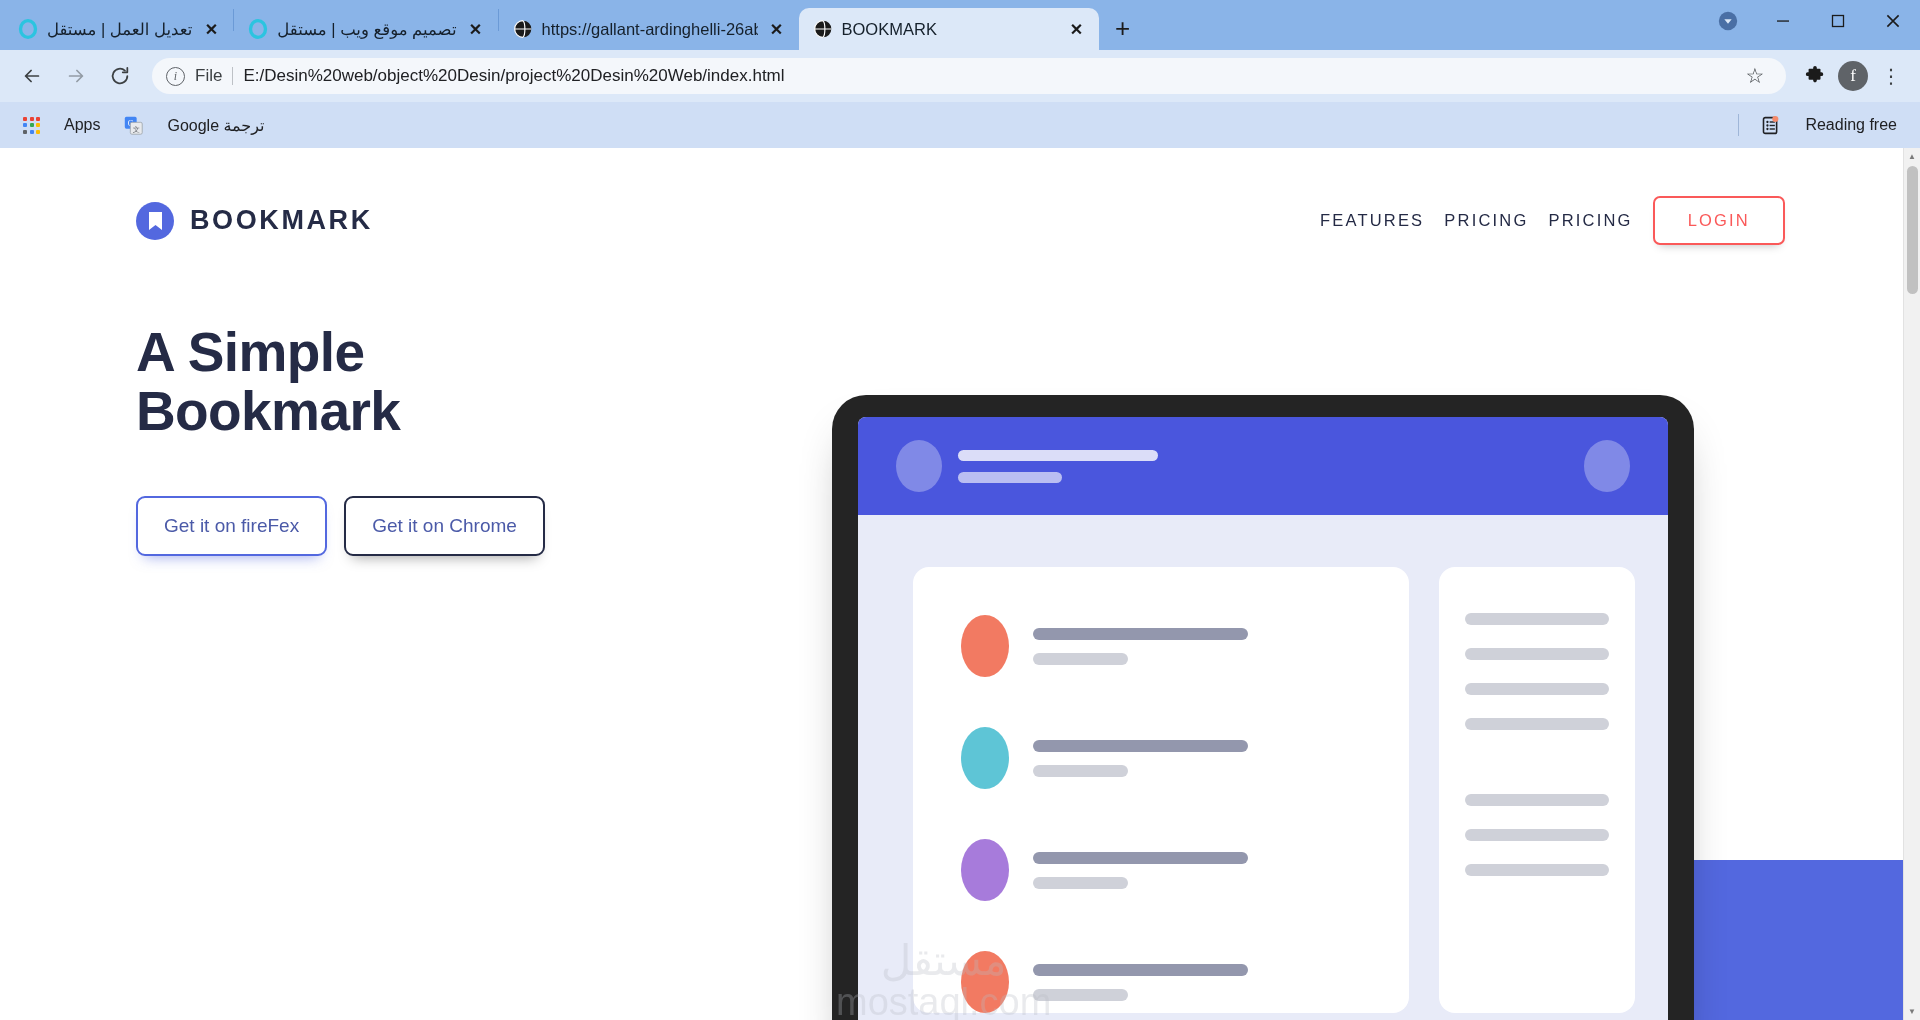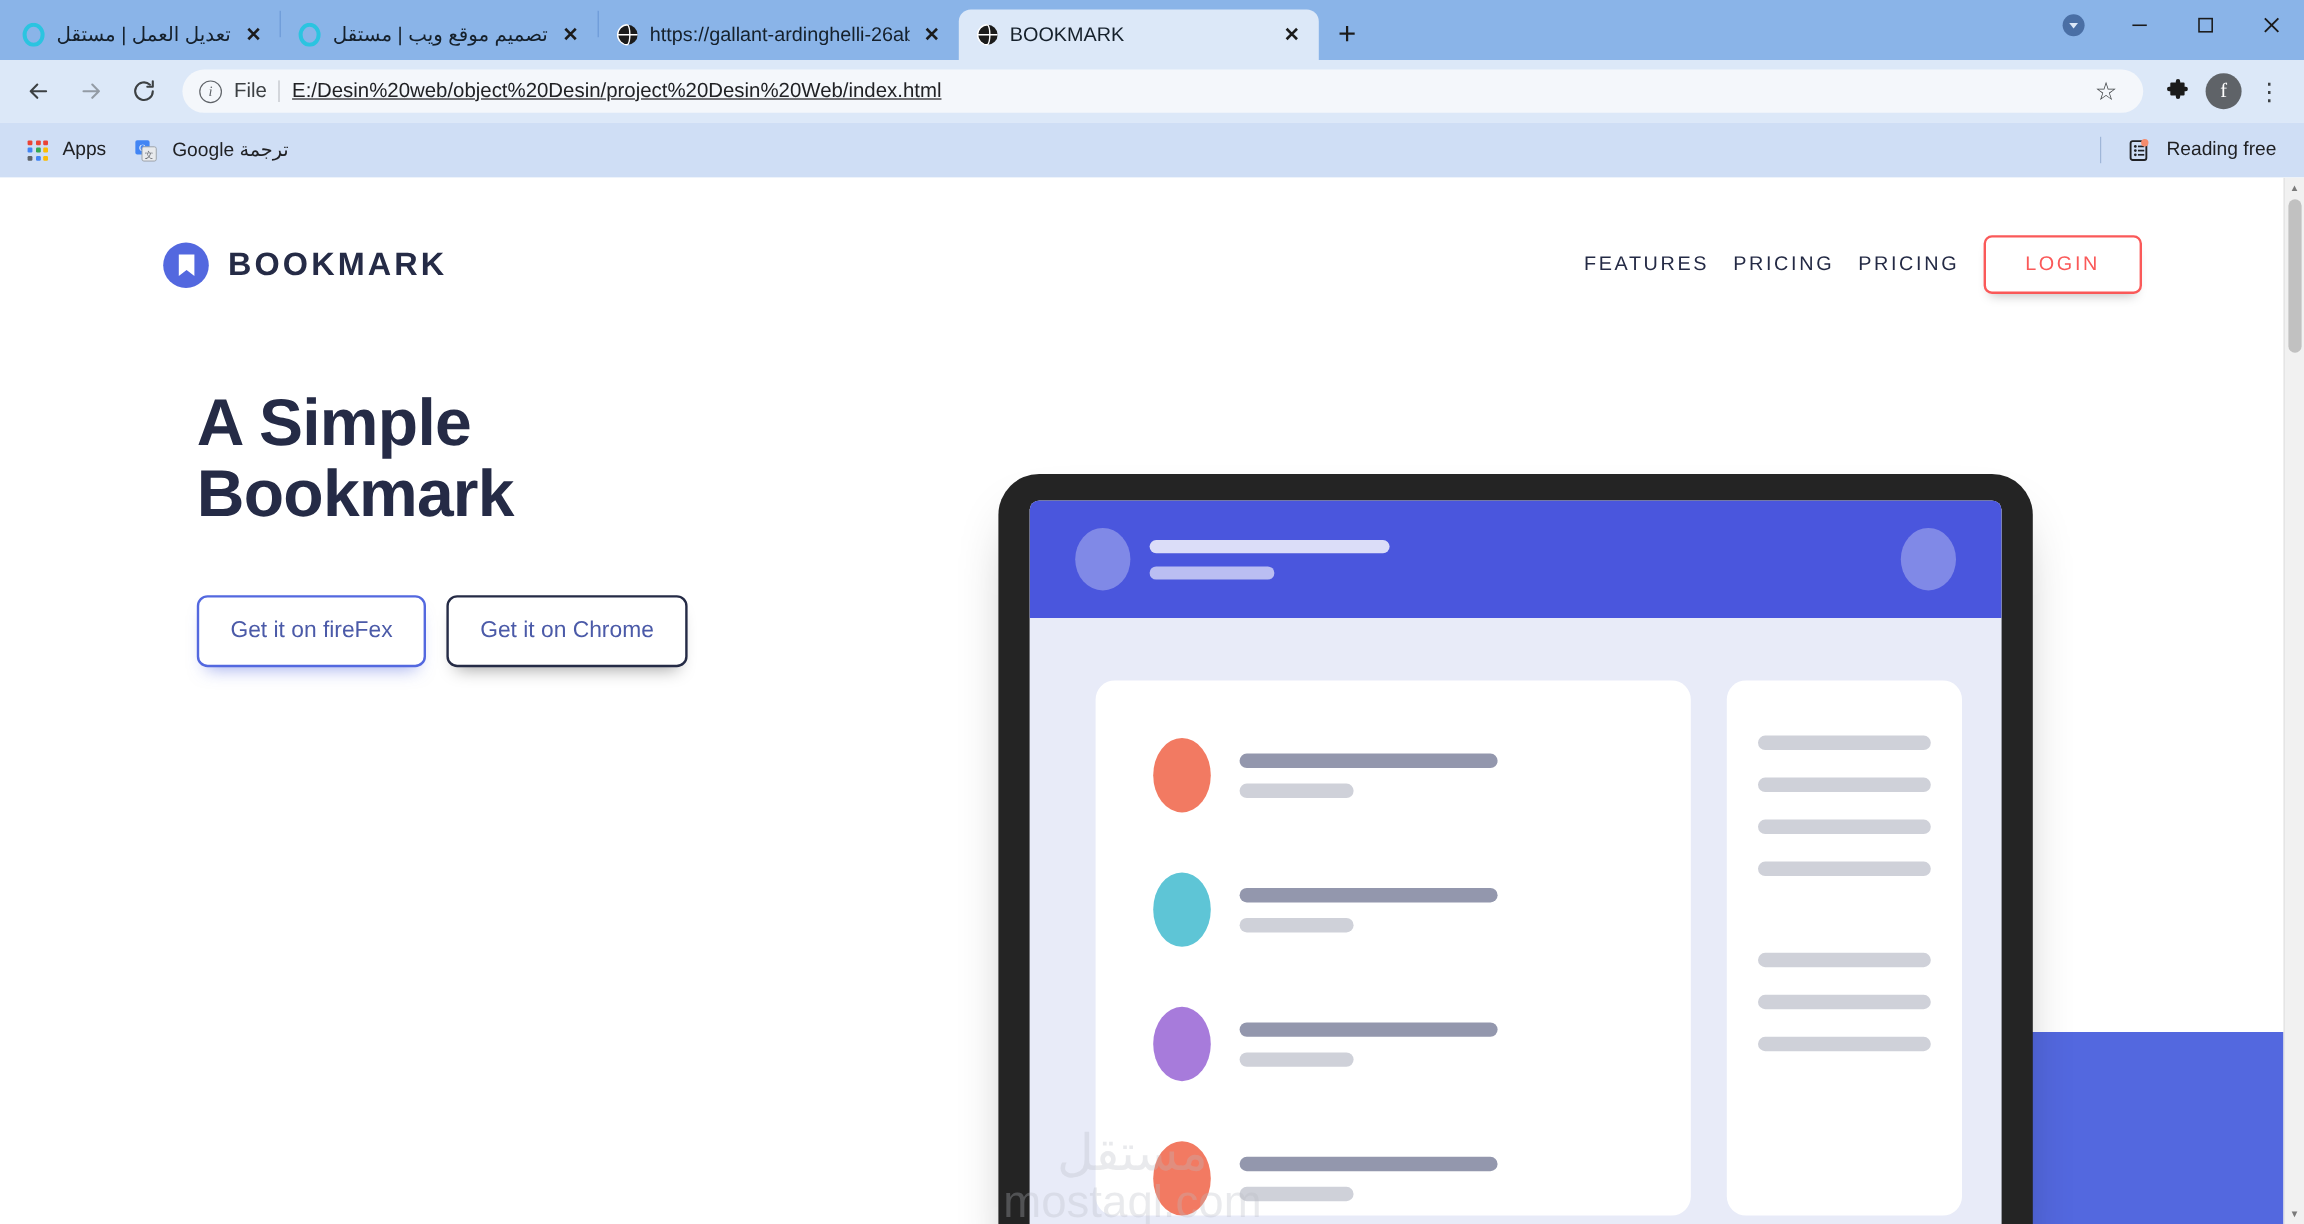--- a/index.html
+++ b/index.html
@@ -105,21 +105,20 @@
     display: flex; align-items: center; justify-content: center;
     font-size: 12px; font-style: italic; color: #5f6368; font-family: "Liberation Serif", serif;
     flex-shrink: 0;
   }
   .omnibox .scheme { font-size: 17px; color: #3c4043; flex-shrink: 0; }
   .omnibox .vsep { width: 1px; height: 18px; background: #bdc1c6; flex-shrink: 0; }
   .omnibox .url {
     font-size: 17px; color: #202124;
     white-space: nowrap; overflow: hidden; text-overflow: ellipsis;
     flex: 1;
-    text-decoration: underline;
   }
   .tb-icon {
     width: 34px; height: 34px;
     display: flex; align-items: center; justify-content: center;
     flex-shrink: 0; color: #3c4043;
   }
   .avatar-f {
     width: 30px; height: 30px; border-radius: 50%;
     background: #5f6368; color: #fff;
     display: flex; align-items: center; justify-content: center;
@@ -129,21 +128,21 @@
 
   .bookmarkbar {
     height: 46px;
     background: #cfdef5;
     display: flex;
     align-items: center;
     padding: 0 14px;
     gap: 6px;
   }
   .bm-item {
-    display: flex; align-items: center; gap: 12px;
+    display: flex; align-items: center; gap: 24px;
     padding: 5px 9px; border-radius: 5px;
     font-size: 16px; color: #202124;
     white-space: nowrap;
   }
   .bm-spacer { flex: 1; }
   .bm-vsep { width: 1px; height: 22px; background: #9fb6d8; margin: 0 6px; }
 
   .apps-grid { display: grid; grid-template-columns: repeat(3, 4px); grid-template-rows: repeat(3, 4px); gap: 2.5px; }
   .apps-grid i { display:block; width: 4px; height: 4px; border-radius: 1px; }
 
@@ -181,21 +180,21 @@
     font-size: 16.5px; letter-spacing: 2.2px;
     color: #fa5959;
     border: 2px solid #fa5959;
     border-radius: 7px;
     padding: 13px 33px;
     background: #fff;
     box-shadow: 0 6px 10px -6px rgba(0,0,0,.28);
   }
 
   .hero { display: flex; position: relative; }
-  .hero-copy { padding: 78px 0 0 136px; width: 560px; position: relative; z-index: 4; margin-left: 28px; }
+  .hero-copy { padding: 78px 0 0 136px; width: 560px; position: relative; z-index: 4; }
   .hero-title {
     font-size: 55px; line-height: 1.07; font-weight: 700;
     color: #252b46; letter-spacing: -0.6px;
   }
   .hero-sub {
     margin-top: 34px;
     font-size: 19.5px; line-height: 1.55; color: #454a5f;
     width: 500px;
   }
   .hero-ctas { margin-top: 55px; display: flex; gap: 17px; }

